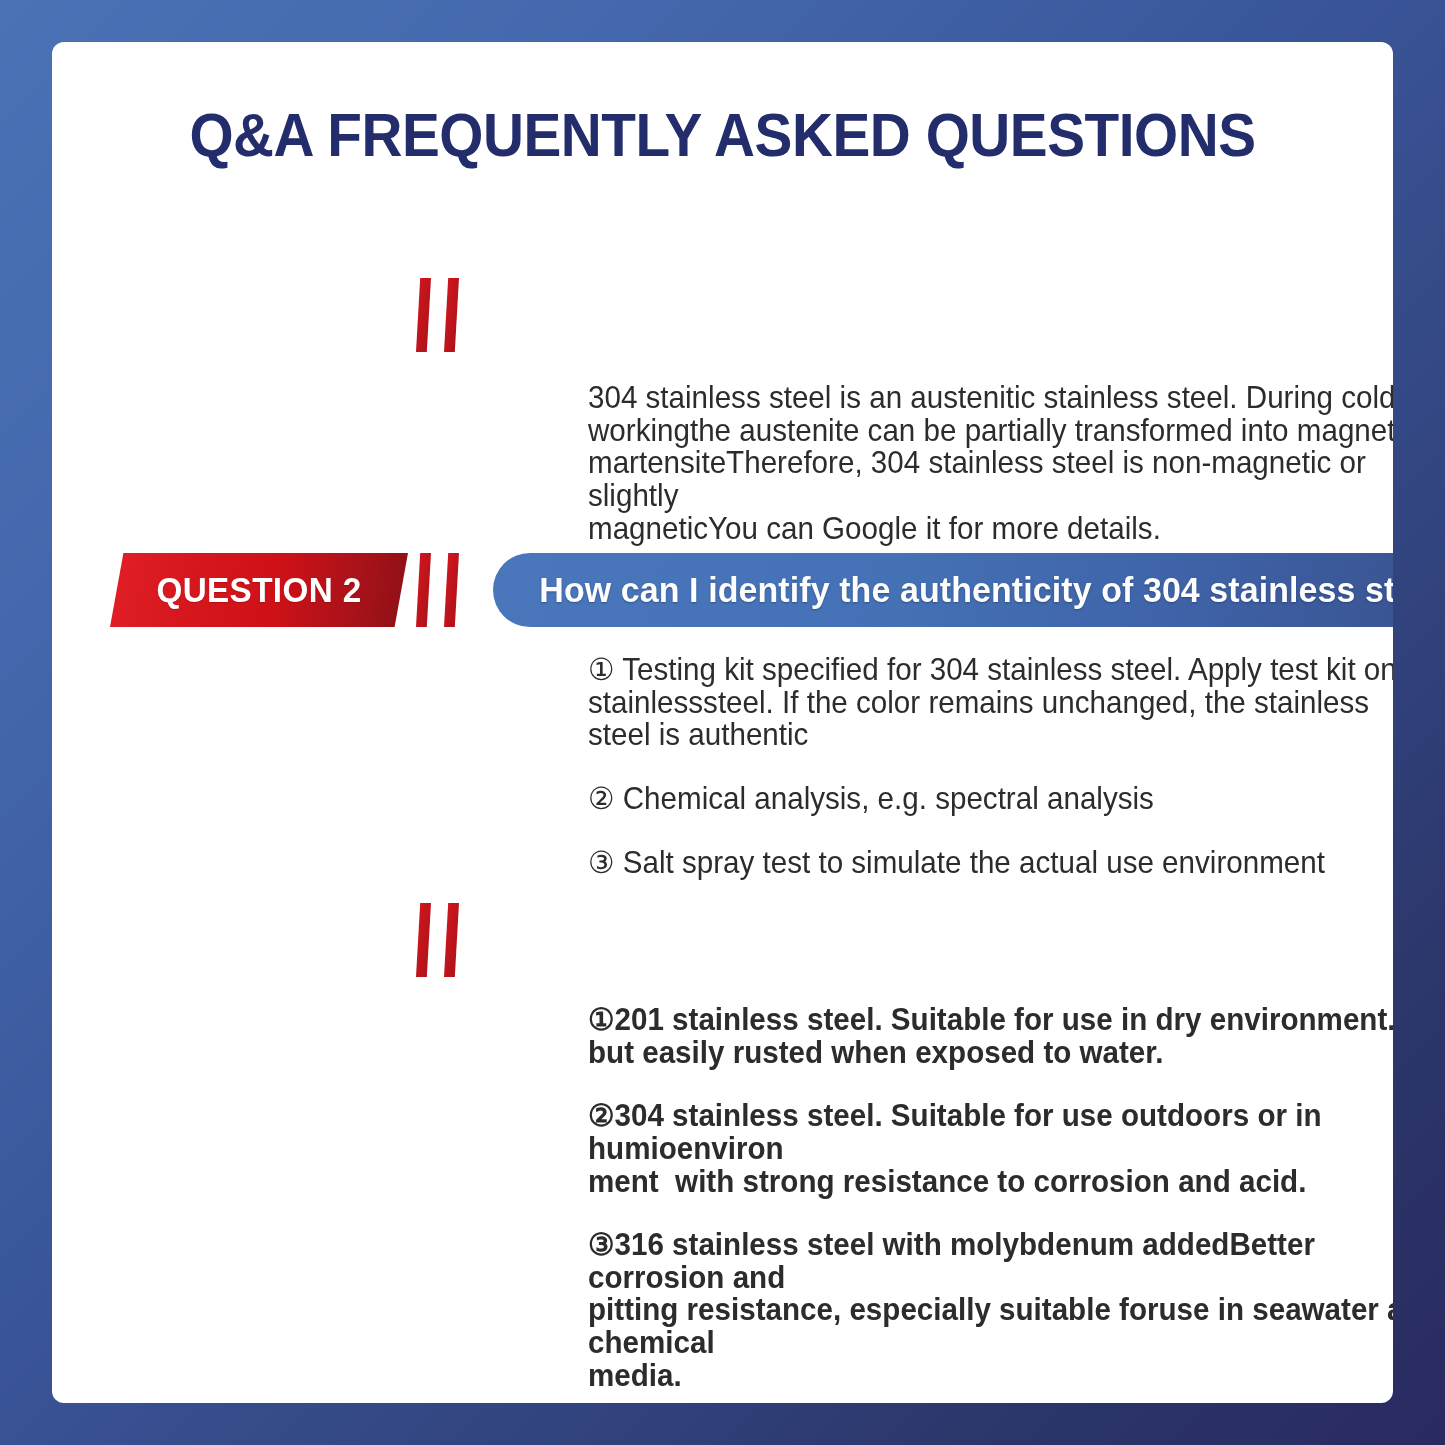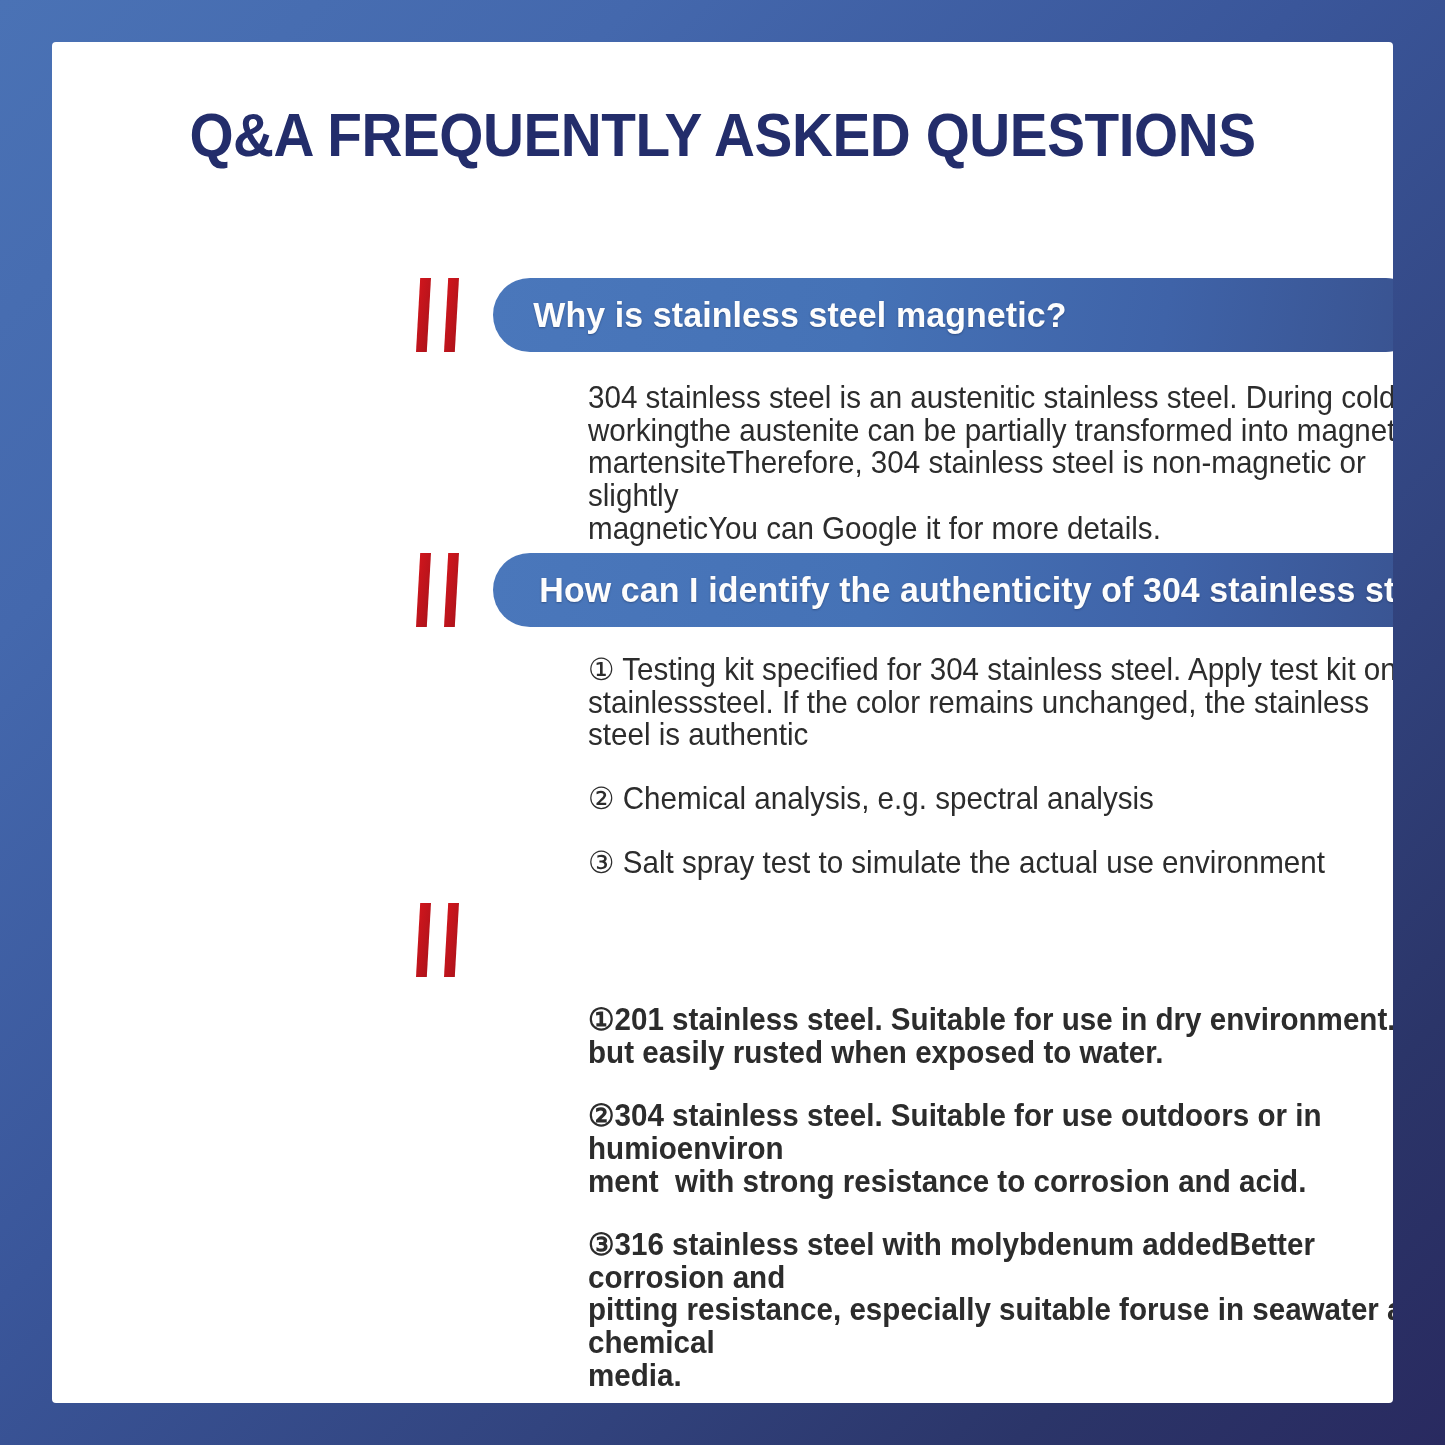--- a/index.html
+++ b/index.html
@@ -13,21 +13,21 @@
     font-family:"Liberation Sans", sans-serif;
     background: linear-gradient(135deg, #4a72b5 0%, #4468ad 22%, #3a569a 45%, #32447f 68%, #2b3569 85%, #292a60 100%);
     position:relative;
   }
 
   #card {
     position:absolute;
     left:52px; top:42px;
     width:1341px; height:1361px;
     background:#ffffff;
-    border-radius:4px;
+    border-radius:12px;
     overflow:hidden;
   }
 
   
   #page-title {
     position:absolute;
     left:0; right:0; top:58px;
     text-align:center;
     font-family:"Liberation Sans Narrow","Liberation Sans", sans-serif;
     font-weight:bold;
@@ -119,34 +119,34 @@
 <body>
 
 <div id="card">
 
   <div id="page-title">Q&amp;A FREQUENTLY ASKED QUESTIONS</div>
 
   <div class="qblock" style="top:236px;">
     <div class="qhead">
       <div class="slash s1"></div>
       <div class="slash s2"></div>
-      <div class="qpill" style="width:930px;">
-        <span class="qpill-label">Why is stainless steel magnetic?</span>
-      </div>
     </div>
     <div class="answers" style="top:103px;">
       <div class="ans-para">304 stainless steel is an austenitic stainless steel. During cold
 workingthe austenite can be partially transformed into magnetic
 martensiteTherefore, 304 stainless steel is non-magnetic or slightly
 magneticYou can Google it for more details.</div>
     </div>
   </div>
 
   <div class="qblock" style="top:511px;">
     <div class="qhead">
+      <div class="qtag">
+        <span class="qtag-label">QUESTION 2</span>
+      </div>
       <div class="slash s1"></div>
       <div class="slash s2"></div>
       <div class="qpill" style="width:948px;">
         <span class="qpill-label">How can I identify the authenticity of 304 stainless steel?</span>
       </div>
     </div>
     <div class="answers" style="top:100px;">
       <div class="ans-para">① Testing kit specified for 304 stainless steel. Apply test kit on
 stainlesssteel. If the color remains unchanged, the stainless
 steel is authentic</div>

